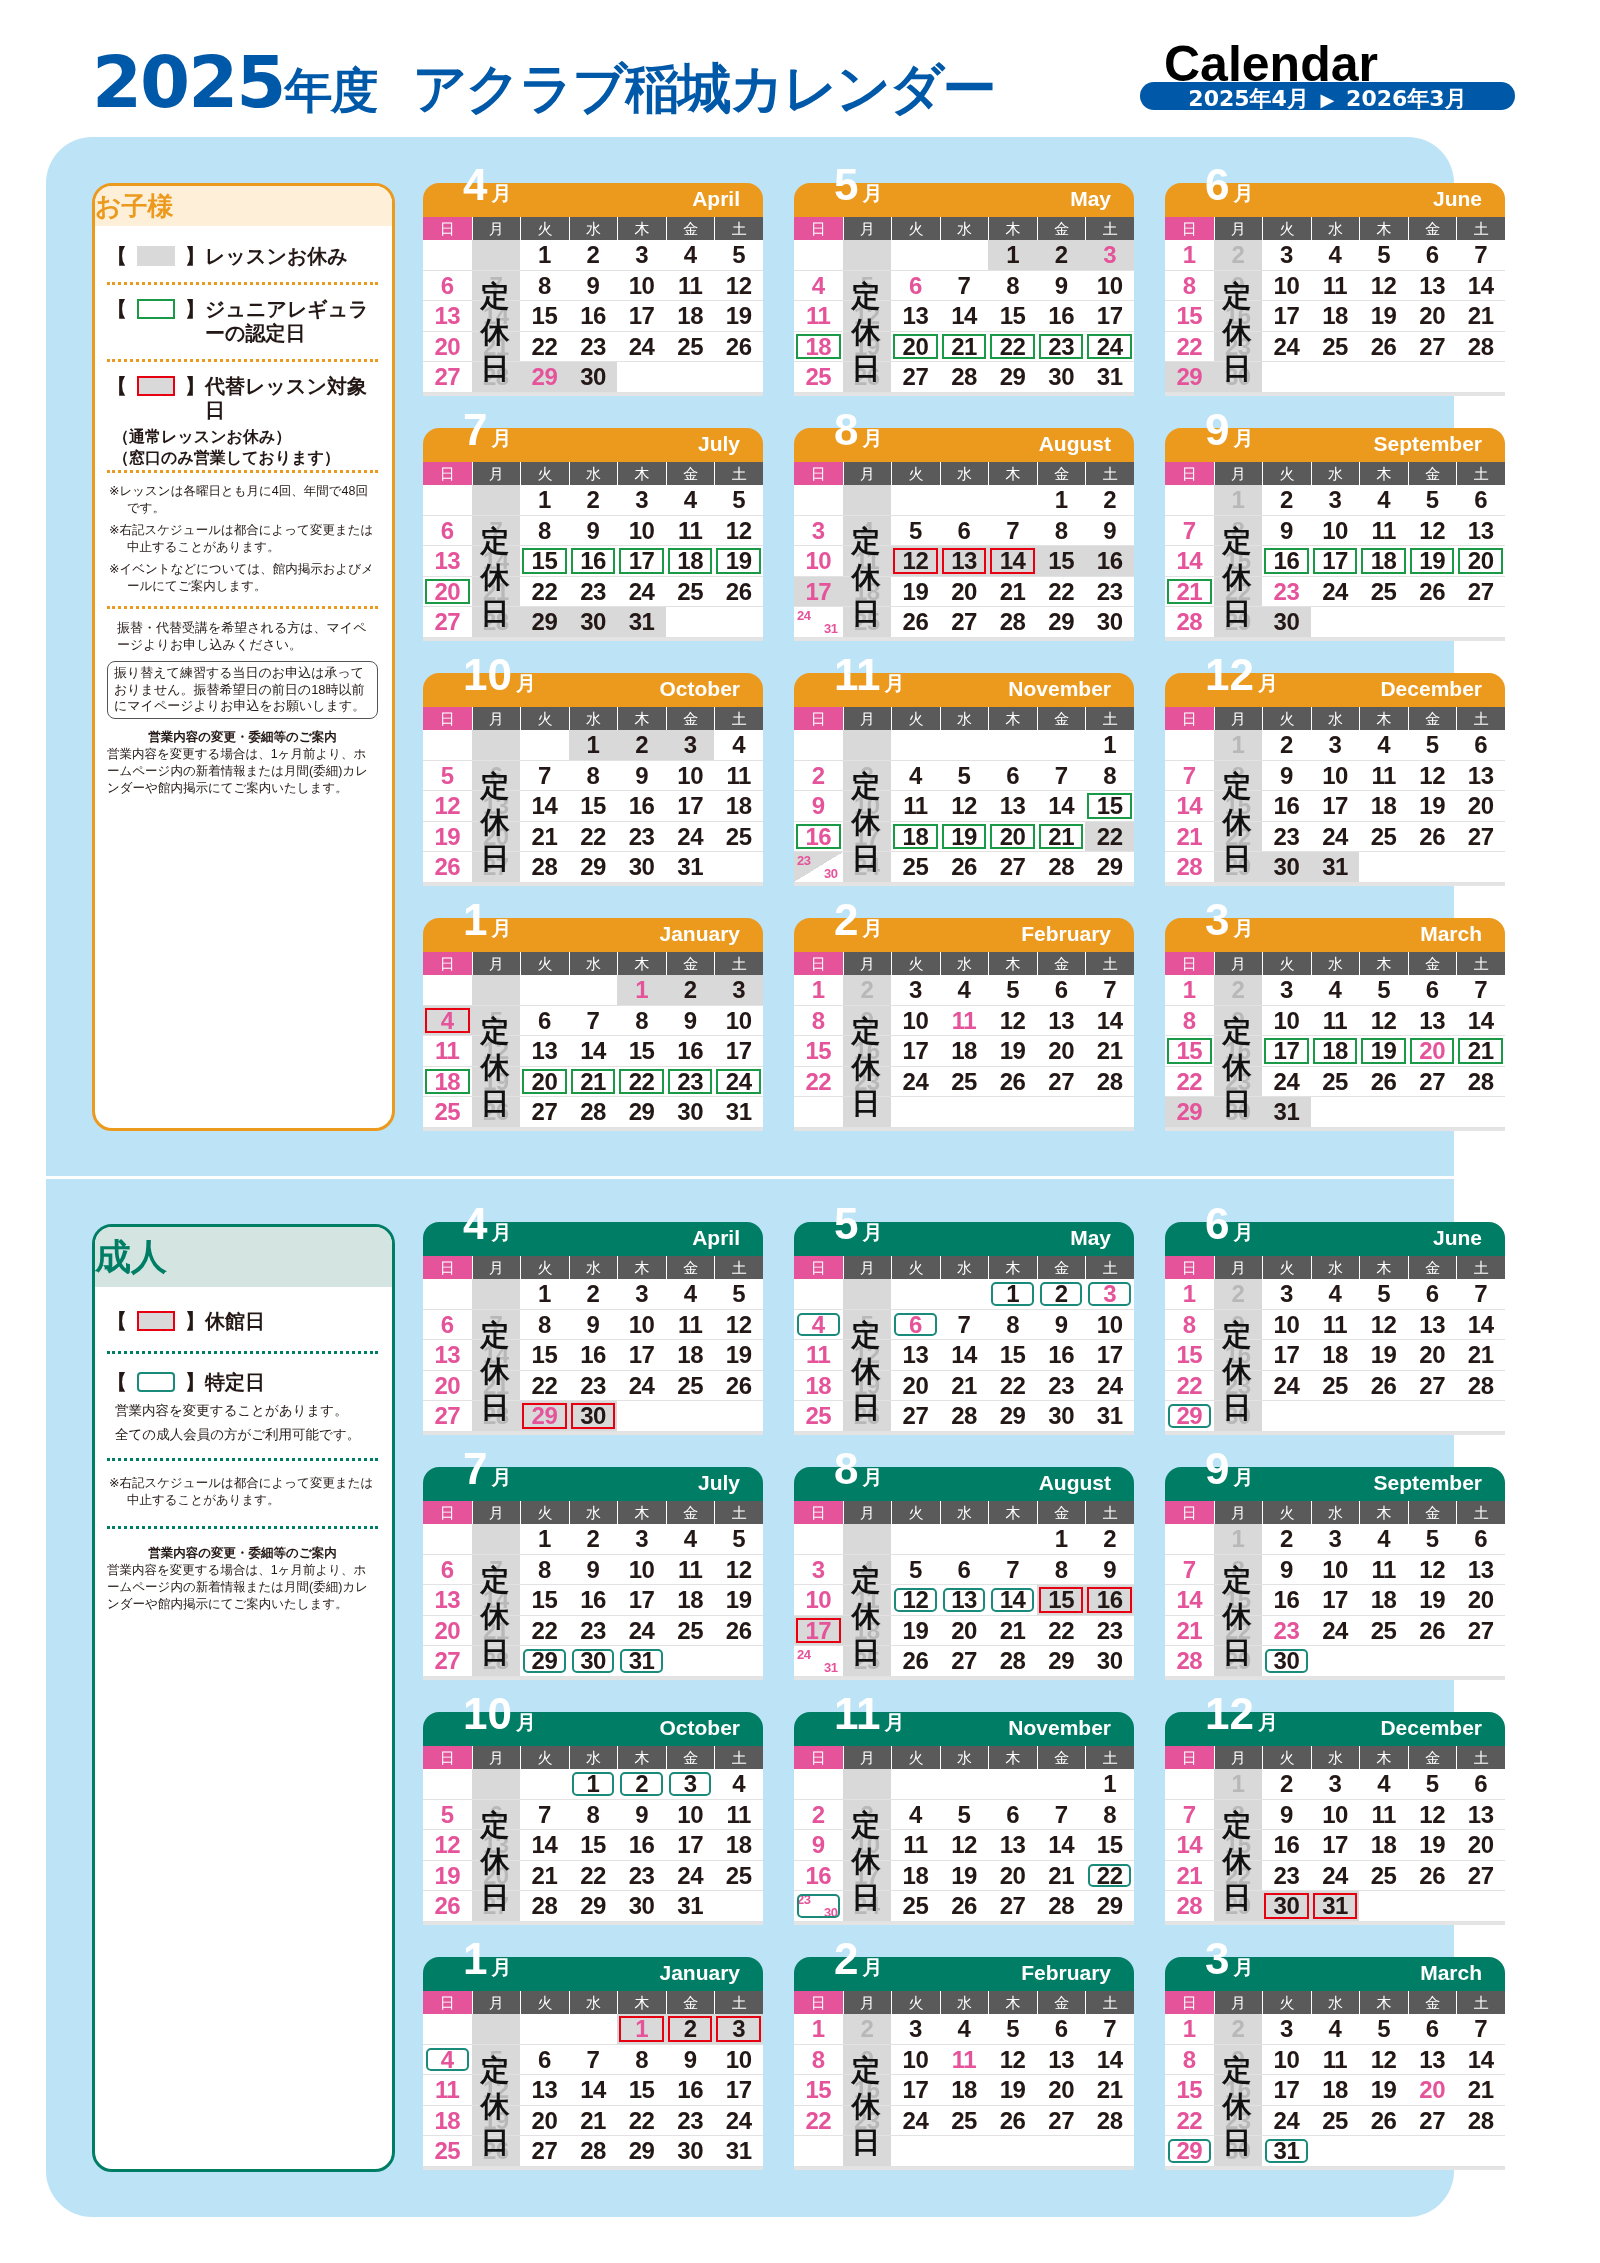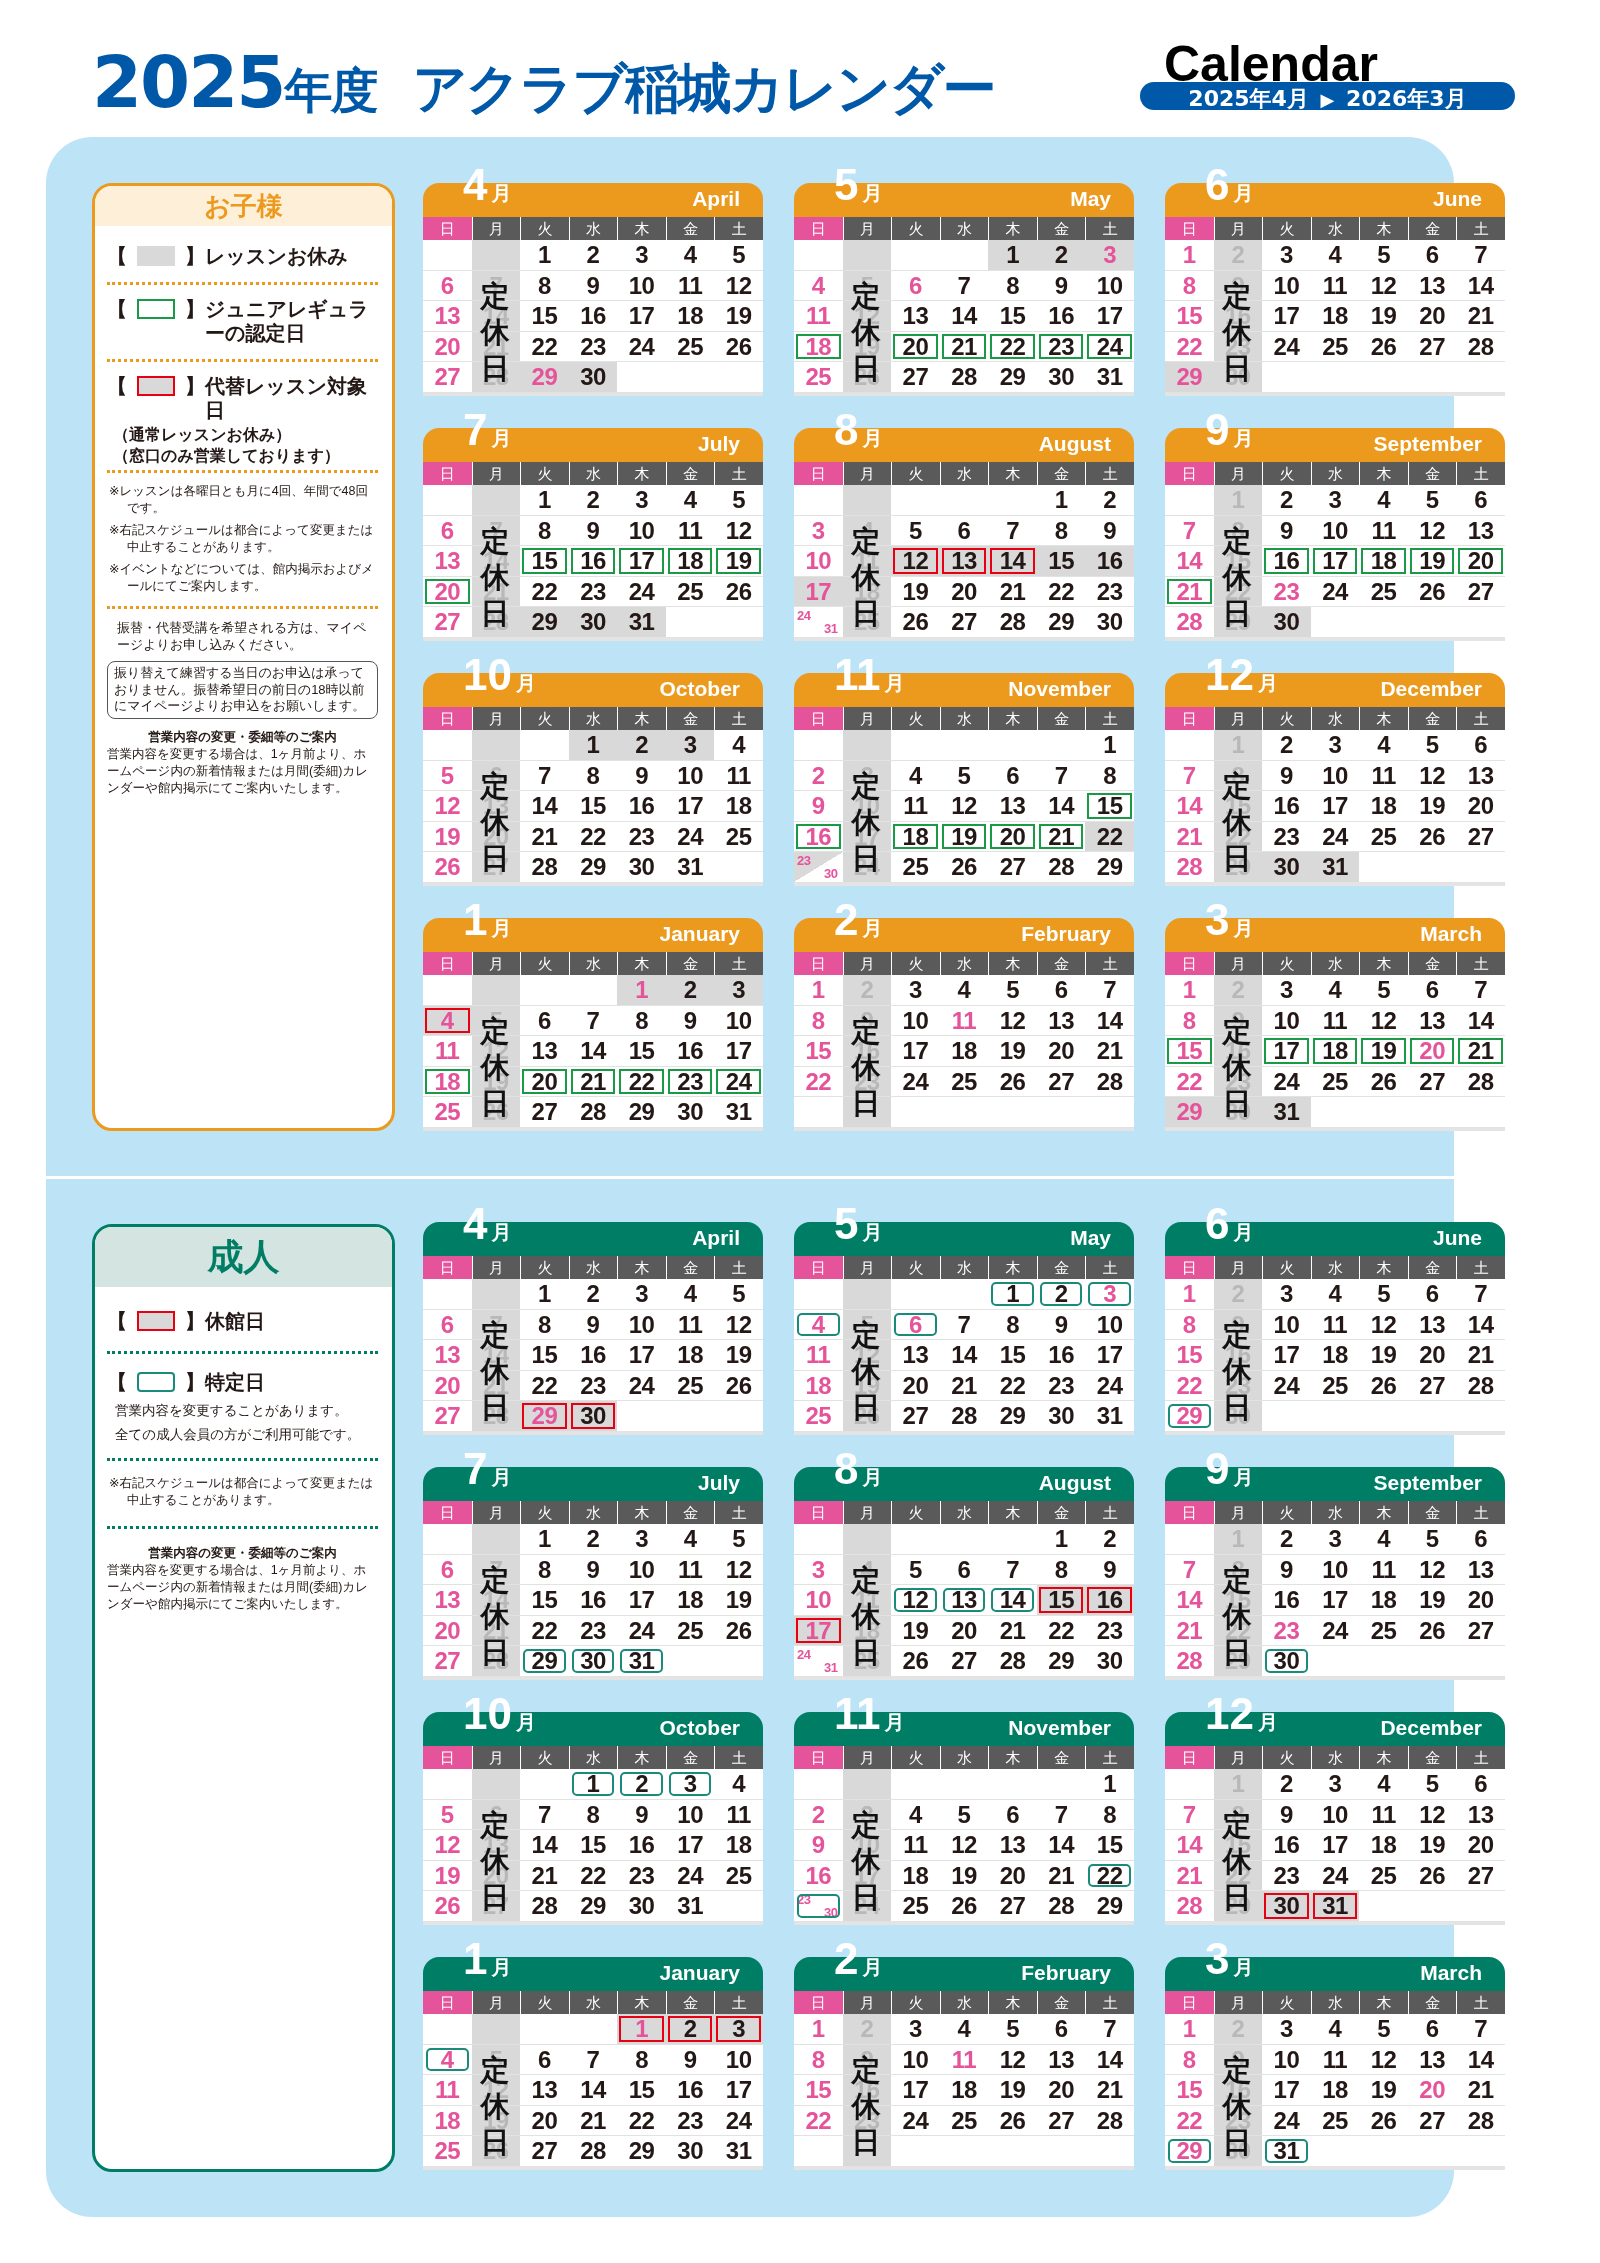--- a/index.html
+++ b/index.html
@@ -17,34 +17,34 @@
   .hdr-right .range .arrow { font-size: 18px; margin: 0 4px; }
 
   
   .panel { position: absolute; left: 46px; top: 137px; width: 1408px; height: 2080px; background: #bde3f7; border-radius: 46px; }
   .divider { position: absolute; left: 46px; top: 1176px; width: 1408px; height: 3px; background: #ffffff; }
 
   
   .legend { position: absolute; background: #ffffff; border-radius: 20px; overflow: hidden; }
   .legend.kids { left: 92px; top: 183px; width: 303px; height: 948px; border: 3px solid #ec9a1e; }
   .legend.adults { left: 92px; top: 1224px; width: 303px; height: 948px; border: 3px solid #007e65; }
-  .legend .lg-head { height: 40px; line-height: 40px; text-align: center; font-weight: bold; font-size: 26px; }
+  .legend .lg-head { height: 40px; line-height: 40px; font-weight: bold; font-size: 26px; }
   .legend.kids .lg-head { background: #fdefd8; color: #ec9a1e; }
   .legend.adults .lg-head { background: #d4e4e0; color: #007e65; height: 60px; line-height: 60px; font-size: 36px; }
   .lg-body { padding: 8px 14px 0 12px; }
   .lg-row { display: flex; align-items: flex-start; font-weight: bold; font-size: 20px; line-height: 24px; padding: 10px 0 12px; }
   .lg-row .br { font-size: 20px; white-space: nowrap; display: flex; align-items: center; }
   .lg-row .sw { display: inline-block; width: 38px; height: 20px; margin: 0 10px; vertical-align: middle; }
   .sw.gray { background: #d9d9d9; }
   .sw.green { border: 2px solid #1a9a46; background: #fff; }
   .sw.redgray { border: 2px solid #e60012; background: #d9d9d9; }
   .sw.teal { border: 2px solid #1a8a7a; background: #fff; border-radius: 4px; }
   .dots-o { border-top: 3px dotted #ec9a1e; margin: 2px 0; }
   .dots-g { border-top: 3px dotted #007e65; margin: 2px 0; }
-  .lg-sub { font-weight: bold; font-size: 16px; line-height: 21px; padding-left: 6px; font-family: Liberation Mono, monospace; }
+  .lg-sub { font-weight: bold; font-size: 16px; line-height: 21px; padding-left: 6px; }
   .lg-small { font-size: 13.5px; line-height: 19px; padding: 8px 4px 10px 8px; }
   .lg-note { font-size: 12.5px; line-height: 17px; padding: 8px 0 4px 2px; }
   .lg-note p { padding-left: 18px; text-indent: -18px; margin-bottom: 5px; }
   .lg-boxed { border: 1.5px solid #555; border-radius: 8px; padding: 3px 6px; font-size: 13px; line-height: 16.5px; margin: 6px 0 10px; }
   .lg-info-h { text-align: center; font-weight: bold; font-size: 12.5px; line-height: 17px; }
   .lg-info { font-size: 12.5px; line-height: 17px; }
   .inline-sw { display: inline-block; width: 22px; height: 11px; border: 1.5px solid #e60012; background: #d9d9d9; vertical-align: middle; margin: 0 3px; }
 
   
   .month { position: absolute; width: 340px; }

